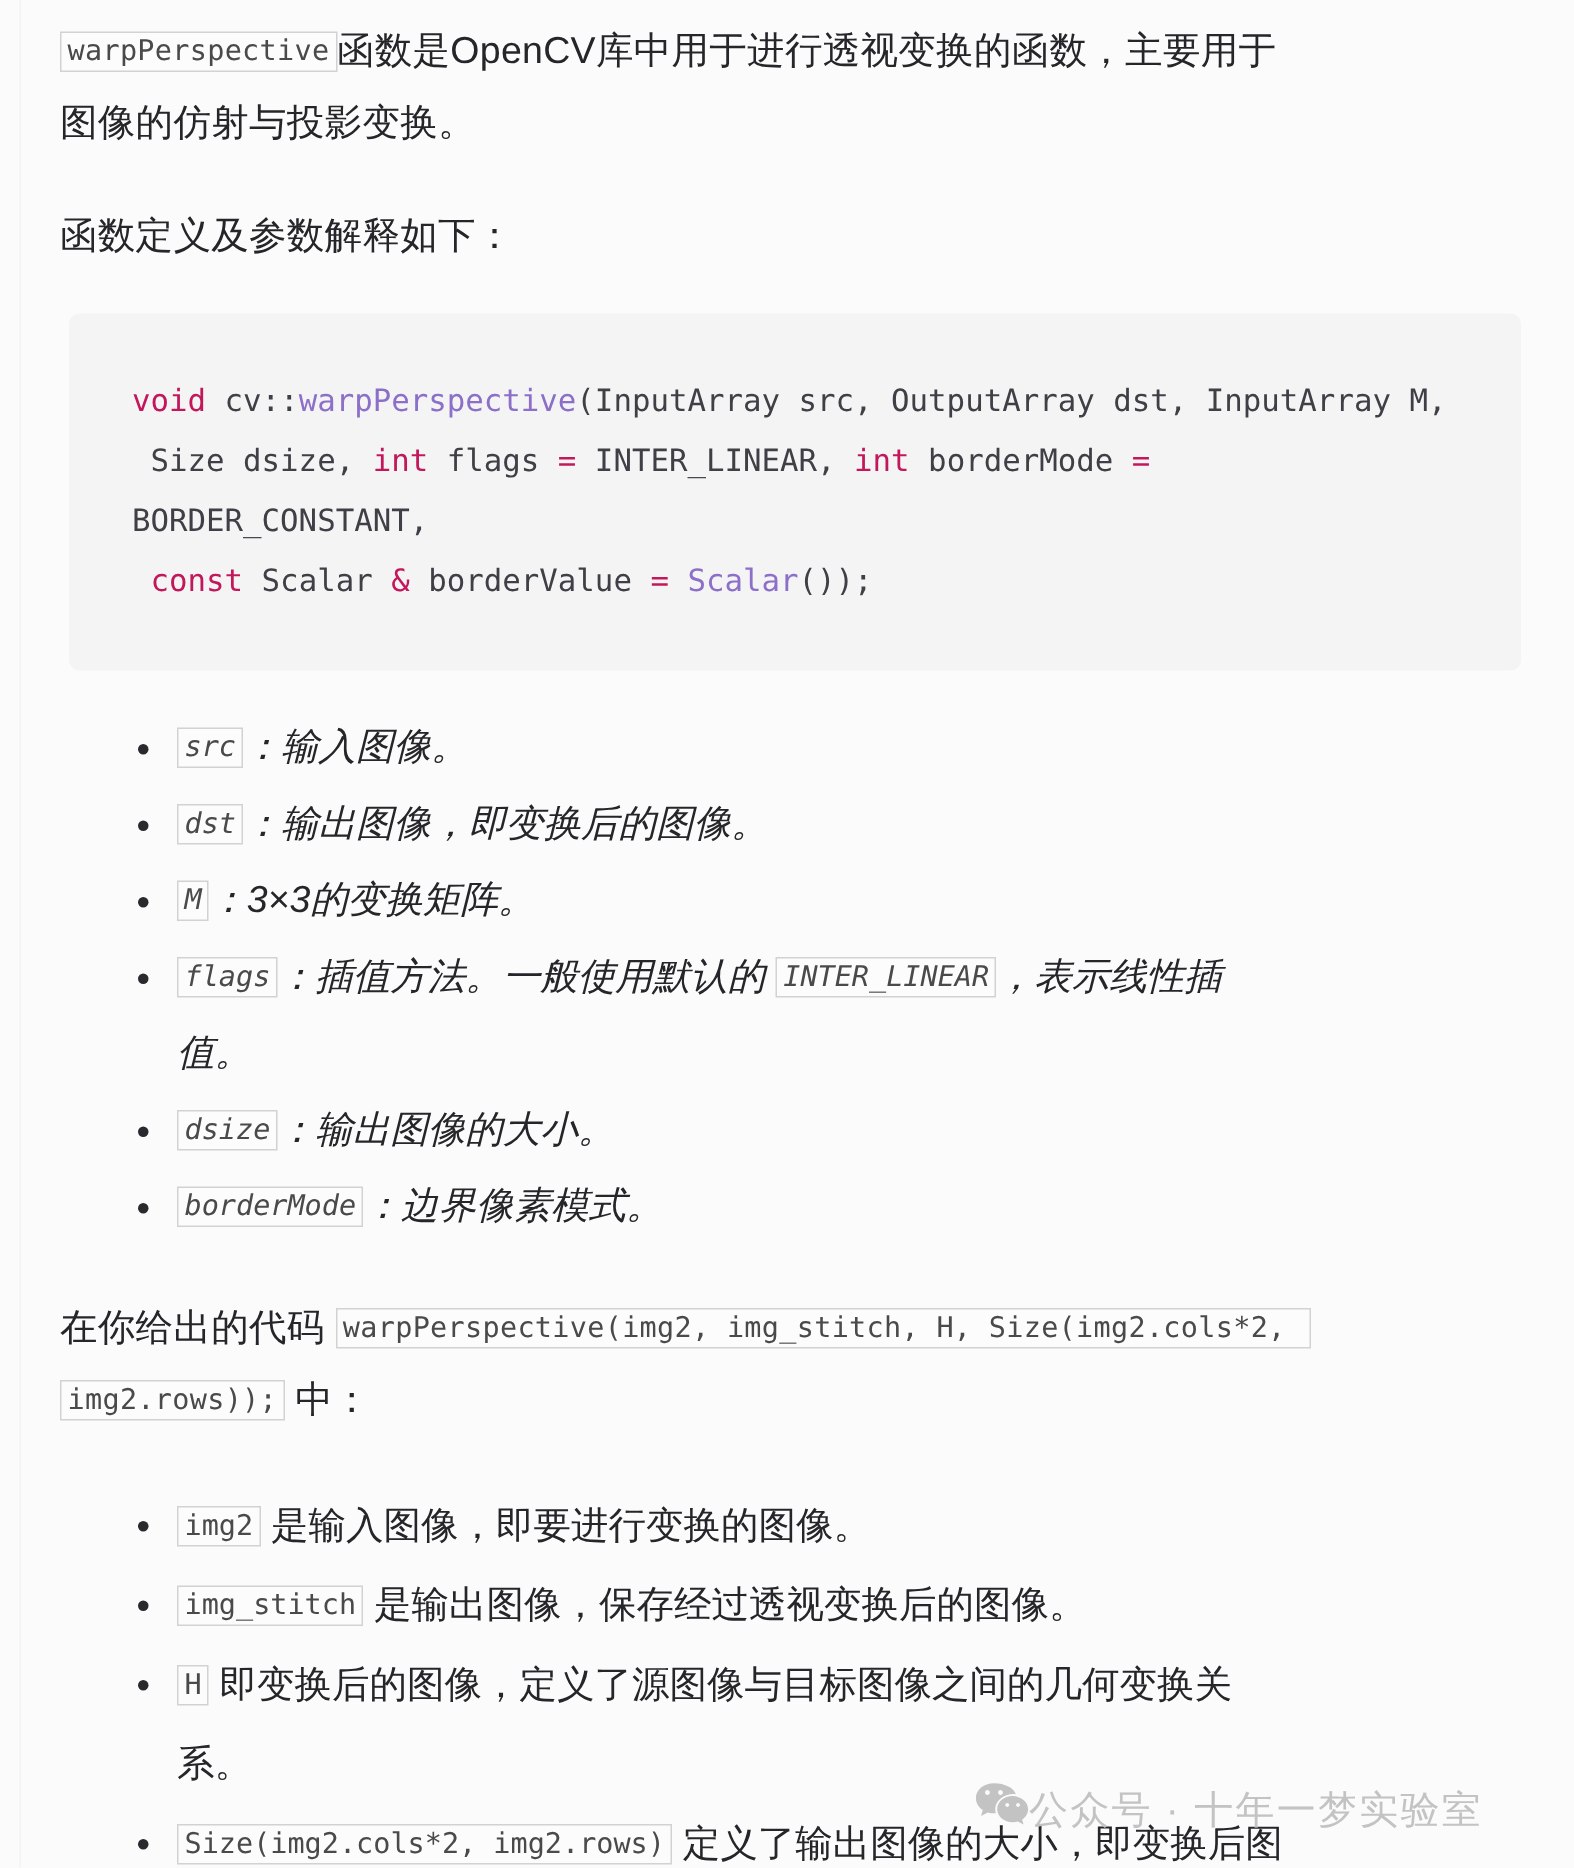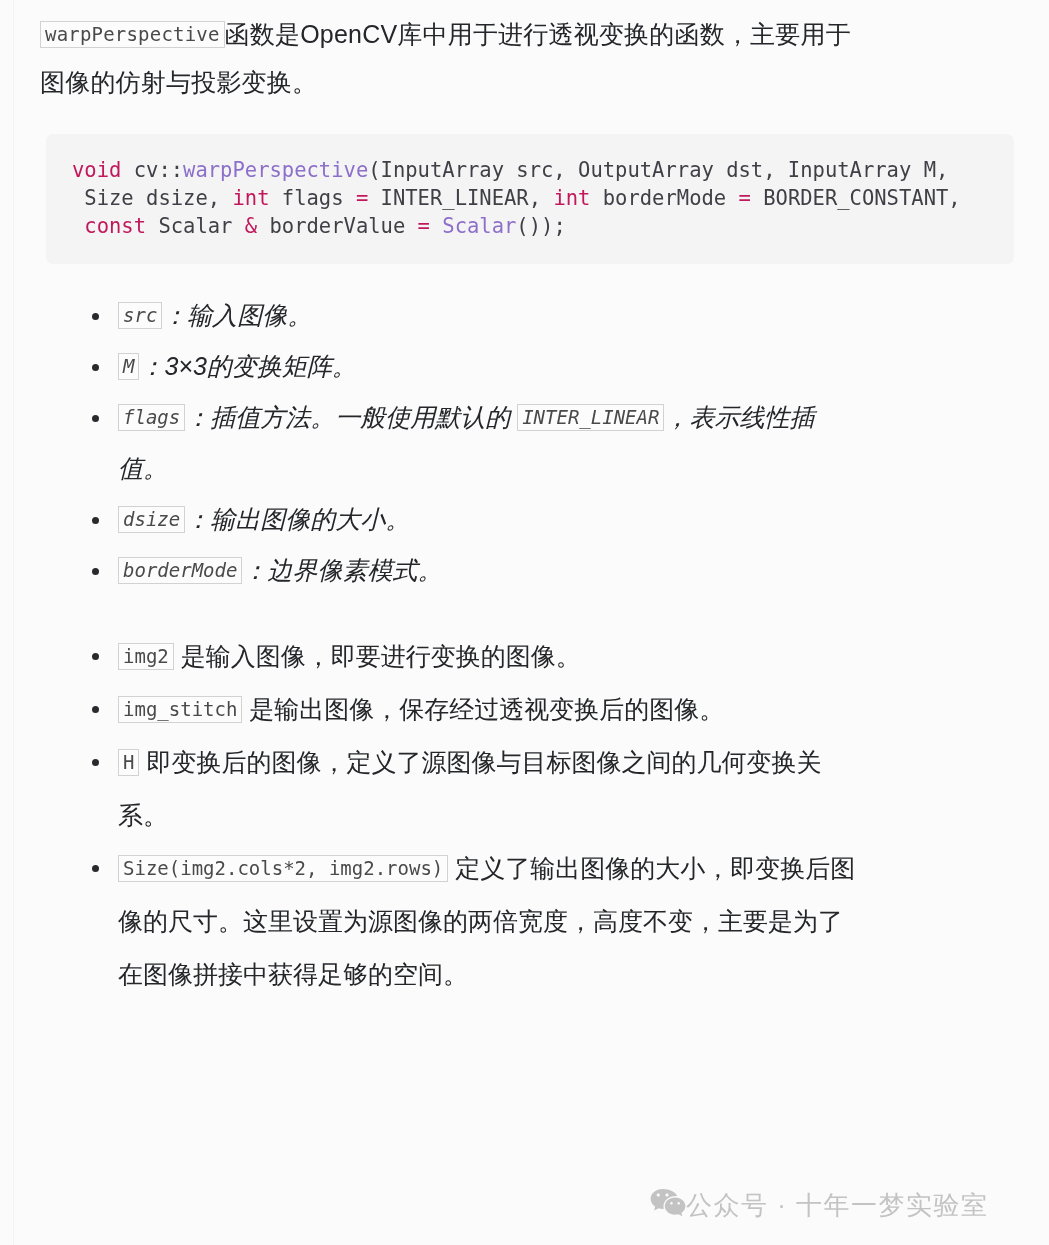--- a/index.html
+++ b/index.html
@@ -57,24 +57,24 @@
   
   .codeblock {
     margin: 28px 0 0 6px;
     width: 968px;
     background: #f4f4f5;
     border-radius: 7px;
     padding: 22px 26px 24px 26px;
     box-sizing: border-box;
   }
   .codeblock pre {
-    margin: 0;
+    margin: 16px;
     font-family: "DejaVu Sans Mono", "Liberation Mono", monospace;
     font-size: 20.5px;
-    line-height: 28px;
+    line-height: 40px;
     color: #3f3f46;
     white-space: pre-wrap;
     word-break: break-word;
   }
   .kw  { color: #c2185b; }
   .fn  { color: #8c6fc9; }
   .op  { color: #c2185b; }
   
   ul.bullets {
     list-style: none;
@@ -134,45 +134,50 @@
 </style>
 </head>
 <body>
 
 <div class="page">
 
   <div class="edge-rule"></div>
 
   <p class="para p1"><span class="code">warpPerspective</span><span>函数是OpenCV库中用于进行透视变换的函数，主要用于图像的仿射与投影变换。</span></p>
 
+  <p class="para p2">函数定义及参数解释如下：</p>
 
   <div class="codeblock">
     <pre><code><span class="kw">void</span> cv::<span class="fn">warpPerspective</span>(InputArray src, OutputArray dst, InputArray M,
  Size dsize, <span class="kw">int</span> flags <span class="op">=</span> INTER_LINEAR, <span class="kw">int</span> borderMode <span class="op">=</span> BORDER_CONSTANT,
  <span class="kw">const</span> Scalar <span class="op">&amp;</span> borderValue <span class="op">=</span> <span class="fn">Scalar</span>());</code></pre>
   </div>
 
   <ul class="bullets first">
     <li>
       <span class="code">src</span><span>：输入图像。</span>
     </li>
     <li>
+      <span class="code">dst</span><span>：输出图像，即变换后的图像。</span>
+    </li>
+    <li>
       <span class="code">M</span><span>：3×3的变换矩阵。</span>
     </li>
     <li>
       <span class="code">flags</span><span>：插值方法。一般使用默认的 </span><span class="code">INTER_LINEAR</span><span>，表示线性插值。</span>
     </li>
     <li>
       <span class="code">dsize</span><span>：输出图像的大小。</span>
     </li>
     <li>
       <span class="code">borderMode</span><span>：边界像素模式。</span>
     </li>
   </ul>
 
+  <p class="para p3"><span>在你给出的代码 </span><span class="code">warpPerspective(img2, img_stitch, H, Size(img2.cols*2, img2.rows));</span><span> 中：</span></p>
 
   <ul class="bullets second">
     <li>
       <span class="code">img2</span><span> 是输入图像，即要进行变换的图像。</span>
     </li>
     <li>
       <span class="code">img_stitch</span><span> 是输出图像，保存经过透视变换后的图像。</span>
     </li>
     <li>
       <span class="code">H</span><span> 即变换后的图像，定义了源图像与目标图像之间的几何变换关系。</span>

